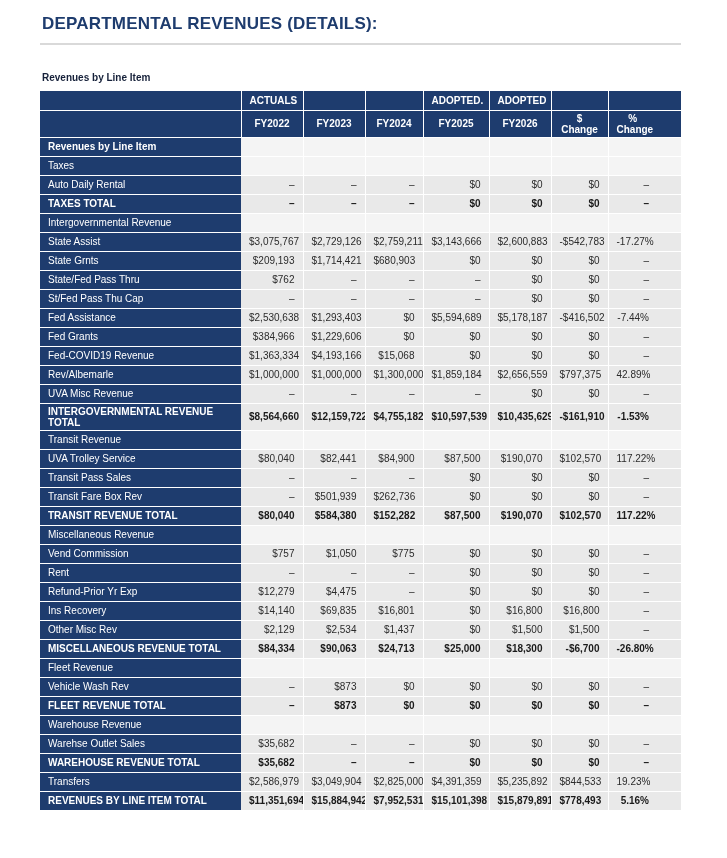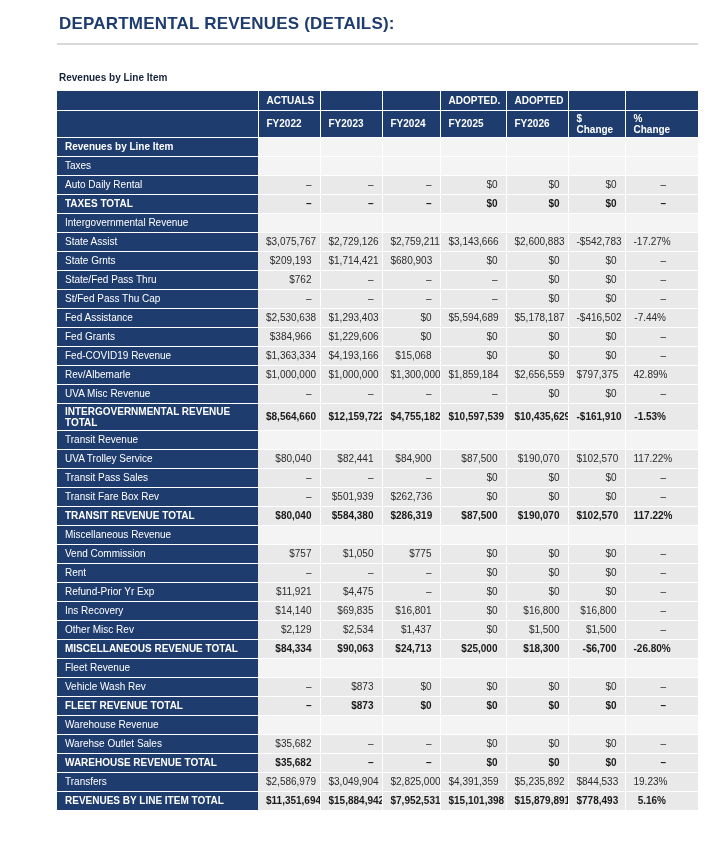--- a/index.html
+++ b/index.html
@@ -3,21 +3,21 @@
 <meta charset="utf-8">
 <style>
   html, body {
     margin: 0; padding: 0; background: #ffffff;
   }
   body {
     width: 727px; height: 858px; overflow: hidden;
     font-family: "Liberation Sans", sans-serif;
     -webkit-font-smoothing: antialiased;
   }
-  .page { padding: 10px 0 0 57px; }
+  .page { padding: 10px 0 0 40px; }
   .content { width: 641px; }
 
   .page-title {
     font-size: 17px; font-weight: bold; color: var(--navy, #1e3c6e);
     letter-spacing: 0.2px; padding: 4px 0 9px 2px;
     border-bottom: 2px solid var(--rule, #d9d9d9);
   }
   .table-caption {
     margin: 27px 0 8px 2px;
     font-size: 10px; font-weight: bold; color: #16213a;
@@ -29,21 +29,21 @@
   th, td {
     font-size: 10px; box-sizing: border-box; height: 19px;
     padding: 2px 8px; vertical-align: middle; overflow: hidden;
   }
   thead th {
     background: var(--navy, #1e3c6e); color: #ffffff; font-weight: bold;
     border-bottom: 1px solid rgba(255,255,255,0.28);
     border-right: 1px solid rgba(255,255,255,0.16);
   }
   thead th.group   { text-align: left; }
-  thead th.colhead { text-align: left; margin-left: 25px; }
+  thead th.colhead { text-align: center; margin-left: 25px; }
   thead th:last-child { padding-right: 32px; border-right: none; }
 
   td.lbl {
     background: var(--navy, #1e3c6e); color: #ffffff; text-align: left;
     border-bottom: 1px solid rgba(255,255,255,0.20);
     padding-left: 8px; font-weight: normal; line-height: 11px;
   }
   tr.total td.lbl, tr.grand td.lbl, tr.section-bold td.lbl { font-weight: bold; }
 
   td.val {
@@ -285,21 +285,21 @@
             <td class="val">$262,736</td>
             <td class="val">$0</td>
             <td class="val">$0</td>
             <td class="val">$0</td>
             <td class="val">–</td>
           </tr>
           <tr class="total">
             <td class="lbl">TRANSIT REVENUE TOTAL</td>
             <td class="val">$80,040</td>
             <td class="val">$584,380</td>
-            <td class="val">$286,319</td>
+            <td class="val">$152,282</td>
             <td class="val">$87,500</td>
             <td class="val">$190,070</td>
             <td class="val">$102,570</td>
             <td class="val">117.22%</td>
           </tr>
           <tr class="section">
             <td class="lbl">Miscellaneous Revenue</td>
             <td class="val"></td>
             <td class="val"></td>
             <td class="val"></td>
@@ -323,21 +323,21 @@
             <td class="val">–</td>
             <td class="val">–</td>
             <td class="val">–</td>
             <td class="val">$0</td>
             <td class="val">$0</td>
             <td class="val">$0</td>
             <td class="val">–</td>
           </tr>
           <tr class="item">
             <td class="lbl">Refund-Prior Yr Exp</td>
-            <td class="val">$11,921</td>
+            <td class="val">$12,279</td>
             <td class="val">$4,475</td>
             <td class="val">–</td>
             <td class="val">$0</td>
             <td class="val">$0</td>
             <td class="val">$0</td>
             <td class="val">–</td>
           </tr>
           <tr class="item">
             <td class="lbl">Ins Recovery</td>
             <td class="val">$14,140</td>

